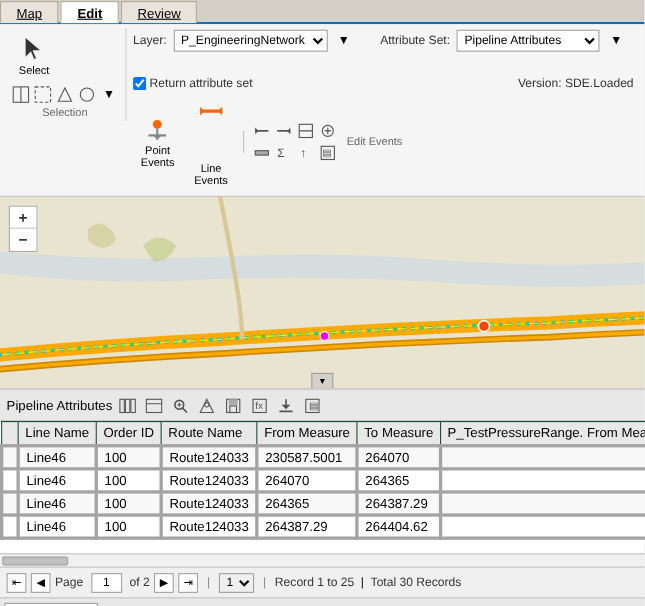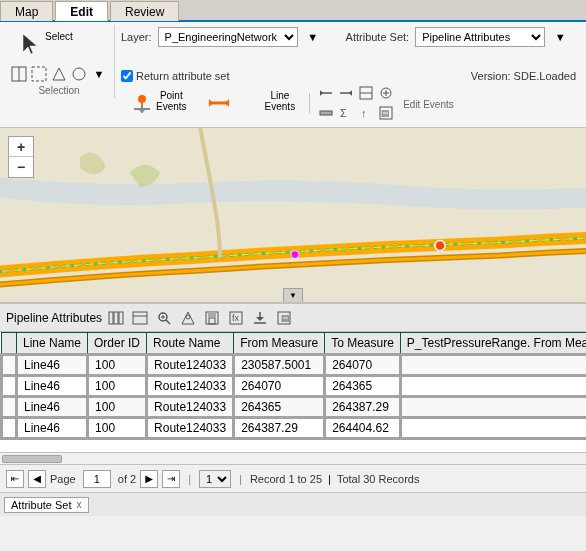--- a/index.html
+++ b/index.html
@@ -22,20 +22,21 @@
     .tab {
       padding: 3px 14px;
       cursor: pointer;
       font-size: 12px;
       border: 1px solid #b0a898;
       border-bottom: none;
       background: #e8e4dc;
       margin-right: 2px;
       position: relative;
       top: 1px;
+      text-decoration: underline;
     }
     .tab.active {
       background: #ffffff;
       border-bottom: 2px solid #ffffff;
       font-weight: bold;
       color: #000;
       z-index: 1;
     }
 
     
@@ -79,22 +80,22 @@
       color: #333;
       margin-left: 4px;
     }
     .ribbon-section-label {
       font-size: 10px;
       color: #666;
       margin-top: 2px;
     }
     .ribbon-big-btn {
       display: flex;
-      flex-direction: row;
-      align-items: flex-start;
+      flex-direction: column;
+      align-items: center;
       padding: 2px 6px;
       border: 1px solid transparent;
       cursor: pointer;
       background: transparent;
     }
     .ribbon-big-icon {
       width: 28px;
       height: 28px;
       display: flex;
       align-items: center;

